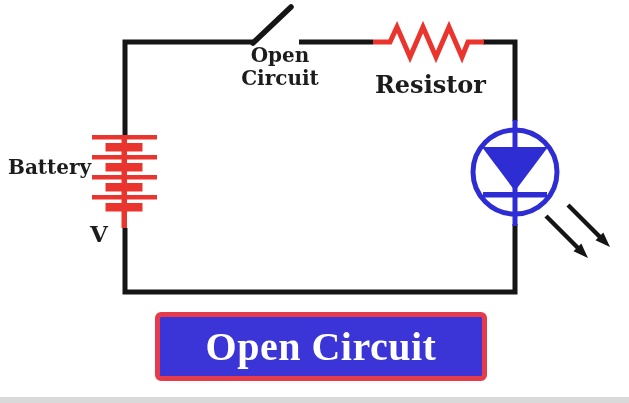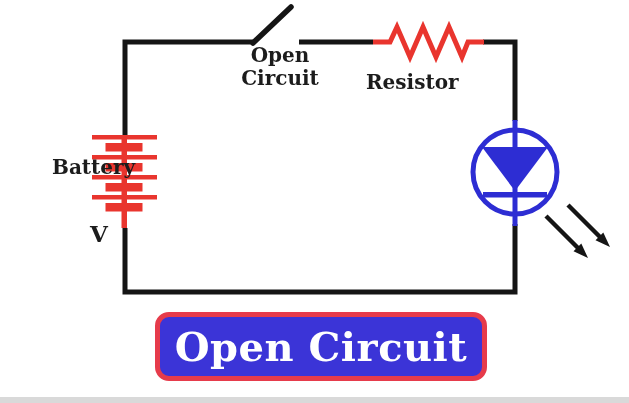--- a/index.html
+++ b/index.html
@@ -18,32 +18,32 @@
   .blueline{stroke:var(--blue,#2d2dd3);stroke-width:5;fill:none;}
   .bluefill{fill:var(--blue,#2d2dd3);}
   .arrowline{stroke:var(--wire,#151515);stroke-width:4.5;fill:none;}
   .arrowhead{fill:var(--wire,#151515);}
   .label{
     position:absolute;
     color:var(--label-text,#1c1c1c);
     font-weight:bold;
     white-space:nowrap;
   }
-  .battery-label{left:8px;top:155px;font-size:20px;margin-left:44px;}
+  .battery-label{left:8px;top:155px;font-size:20px;}
   .v-label{left:90px;top:220px;font-size:23px;}
   .switch-label{left:225px;top:44px;width:110px;text-align:center;font-size:20px;line-height:23px;white-space:normal;}
-  .resistor-label{left:366px;top:70px;width:120px;text-align:left;font-size:20px;}
+  .resistor-label{left:366px;top:70px;width:120px;text-align:right;font-size:24px;}
   .led-label{left:566px;top:142px;font-size:23px;letter-spacing:0.5px;}
   .caption-box{
     position:absolute;left:155px;top:312px;width:332px;height:69px;
     box-sizing:border-box;
     background:var(--caption-bg,#3b34d7);
     border:5px solid var(--caption-border,#e63b4b);
-    border-radius:14px;
-    display:flex;align-items:center;justify-content:center;
+    border-radius:6px;
+    display:flex;align-items:center;justify-content:center;font-family:Liberation Serif, serif;
   }
   .caption-text{
     color:var(--caption-text,#fff);
     font-size:40px;font-weight:bold;
     letter-spacing:0.5px;
   }
   .bottom-strip{
     position:absolute;left:0;bottom:0;width:629px;height:6px;
     background:var(--bottom-strip,#d9d9d9);
   }

